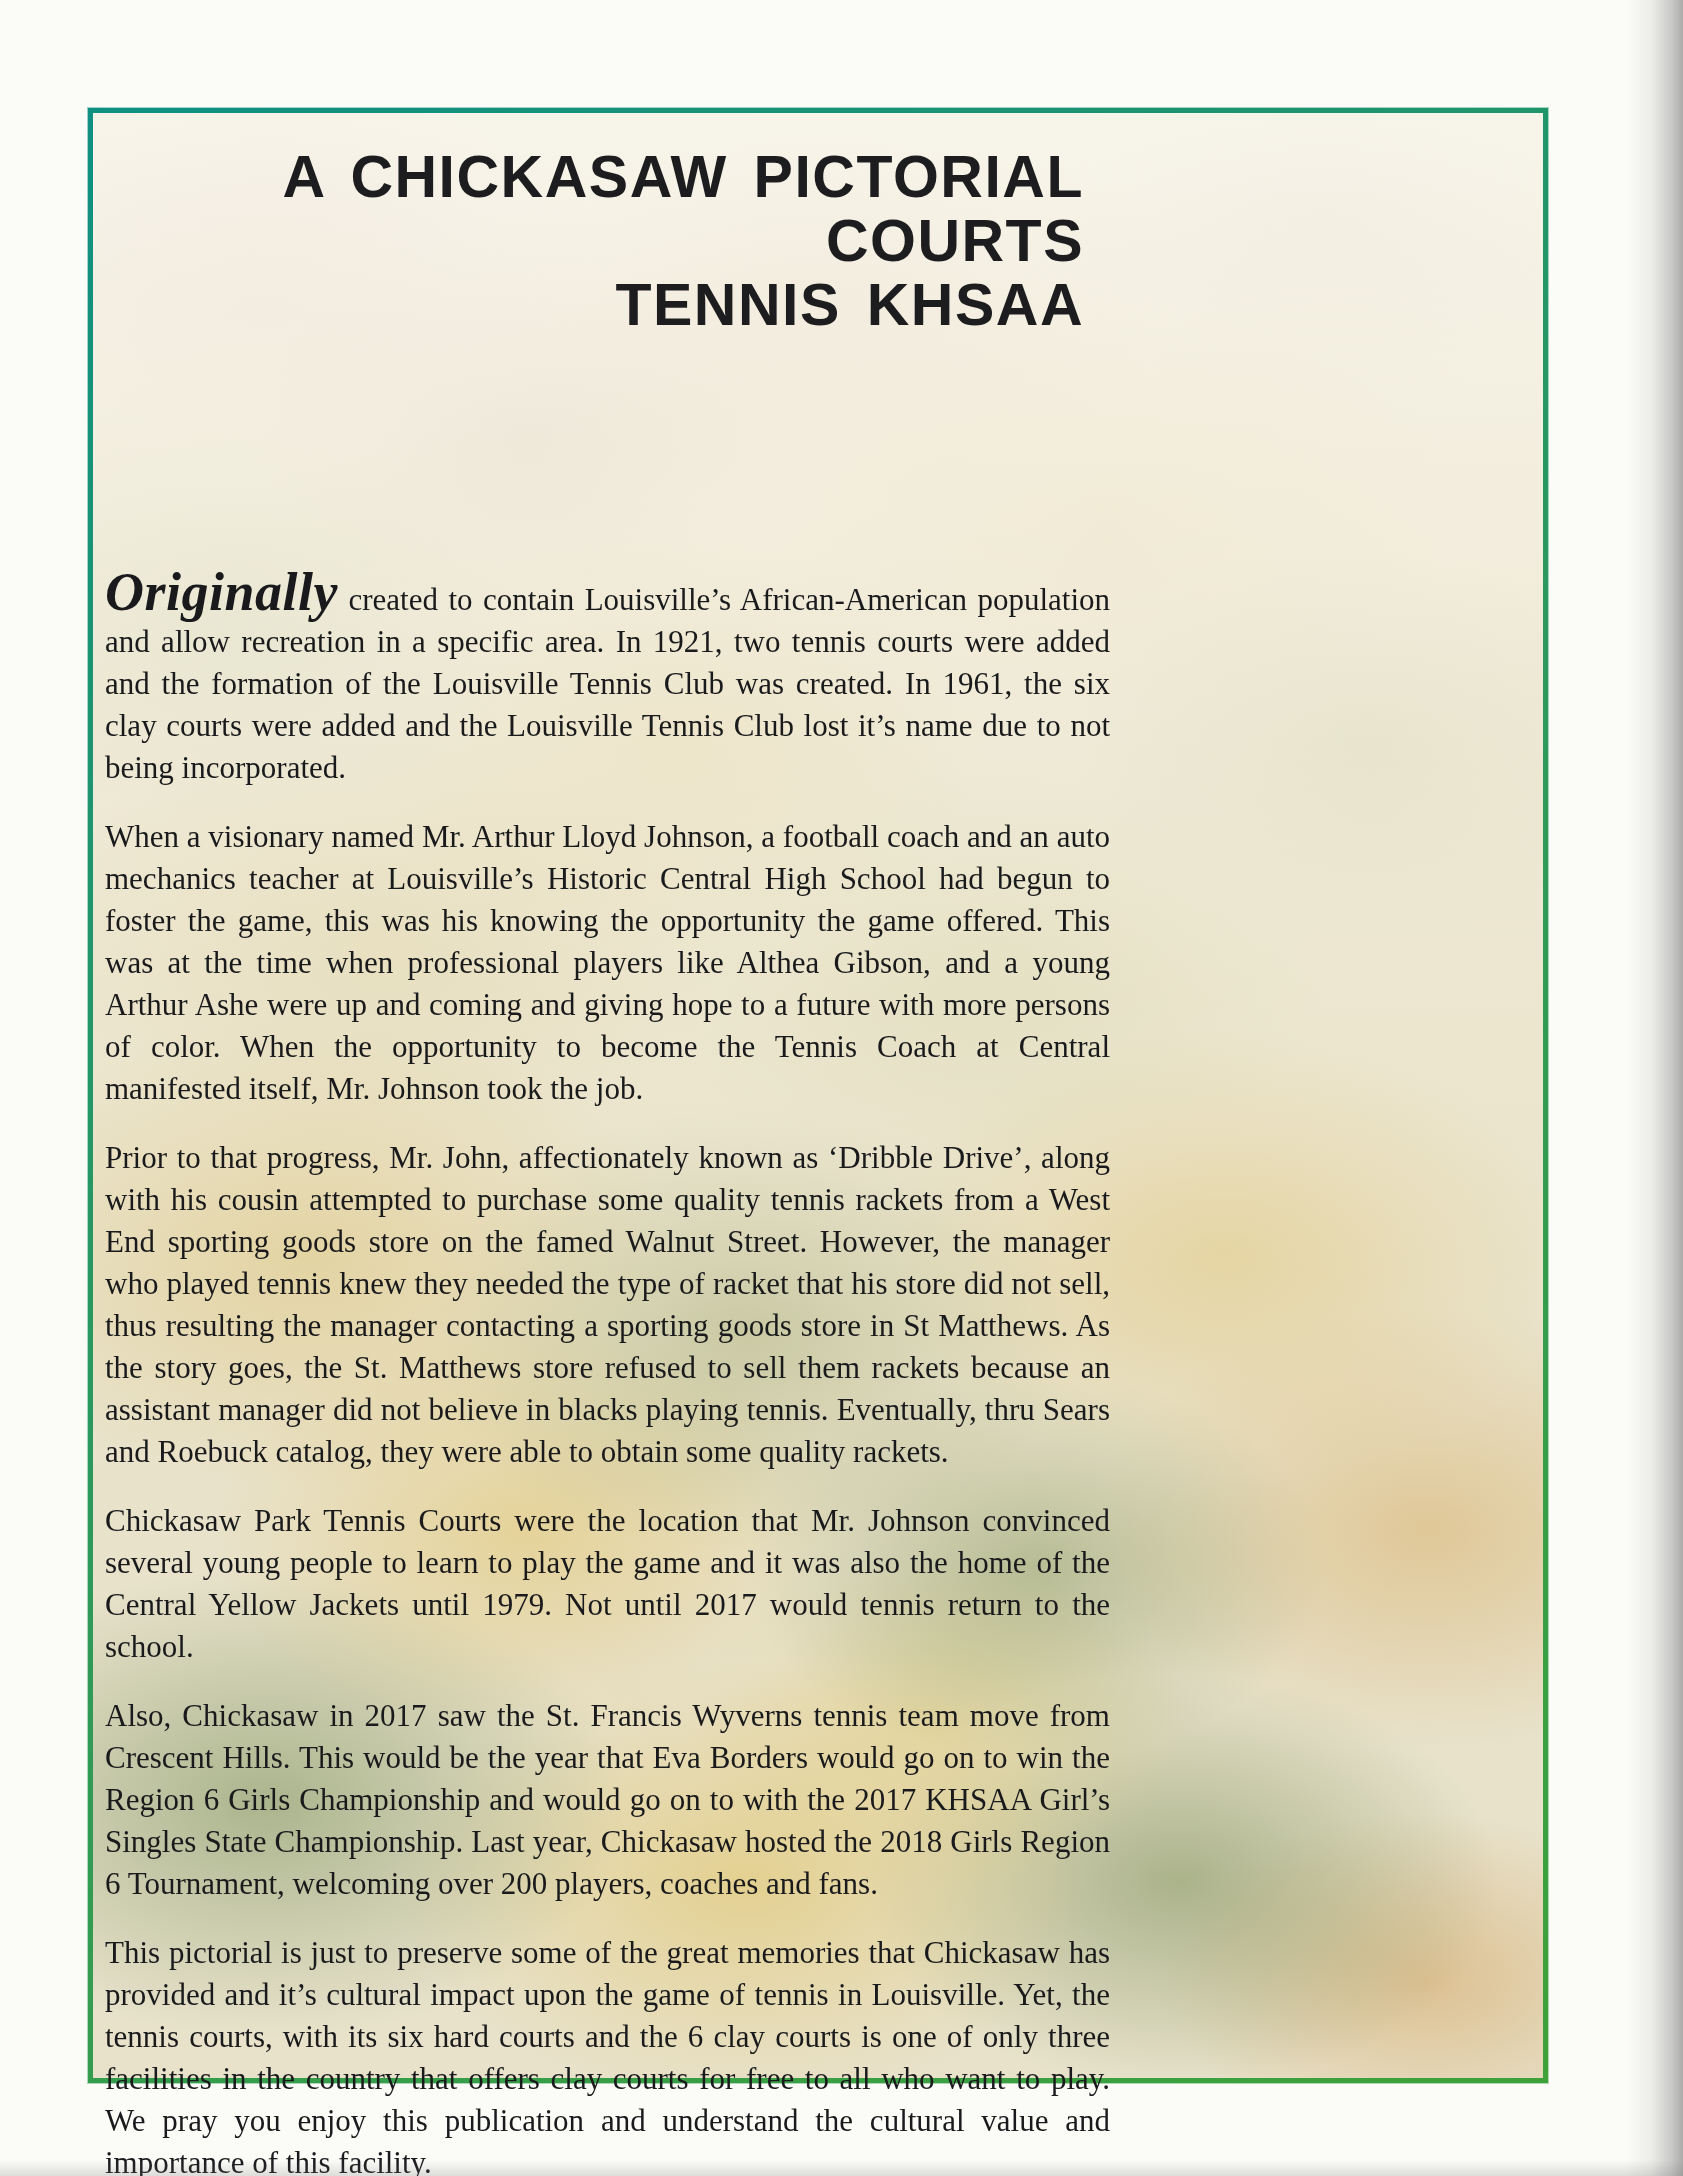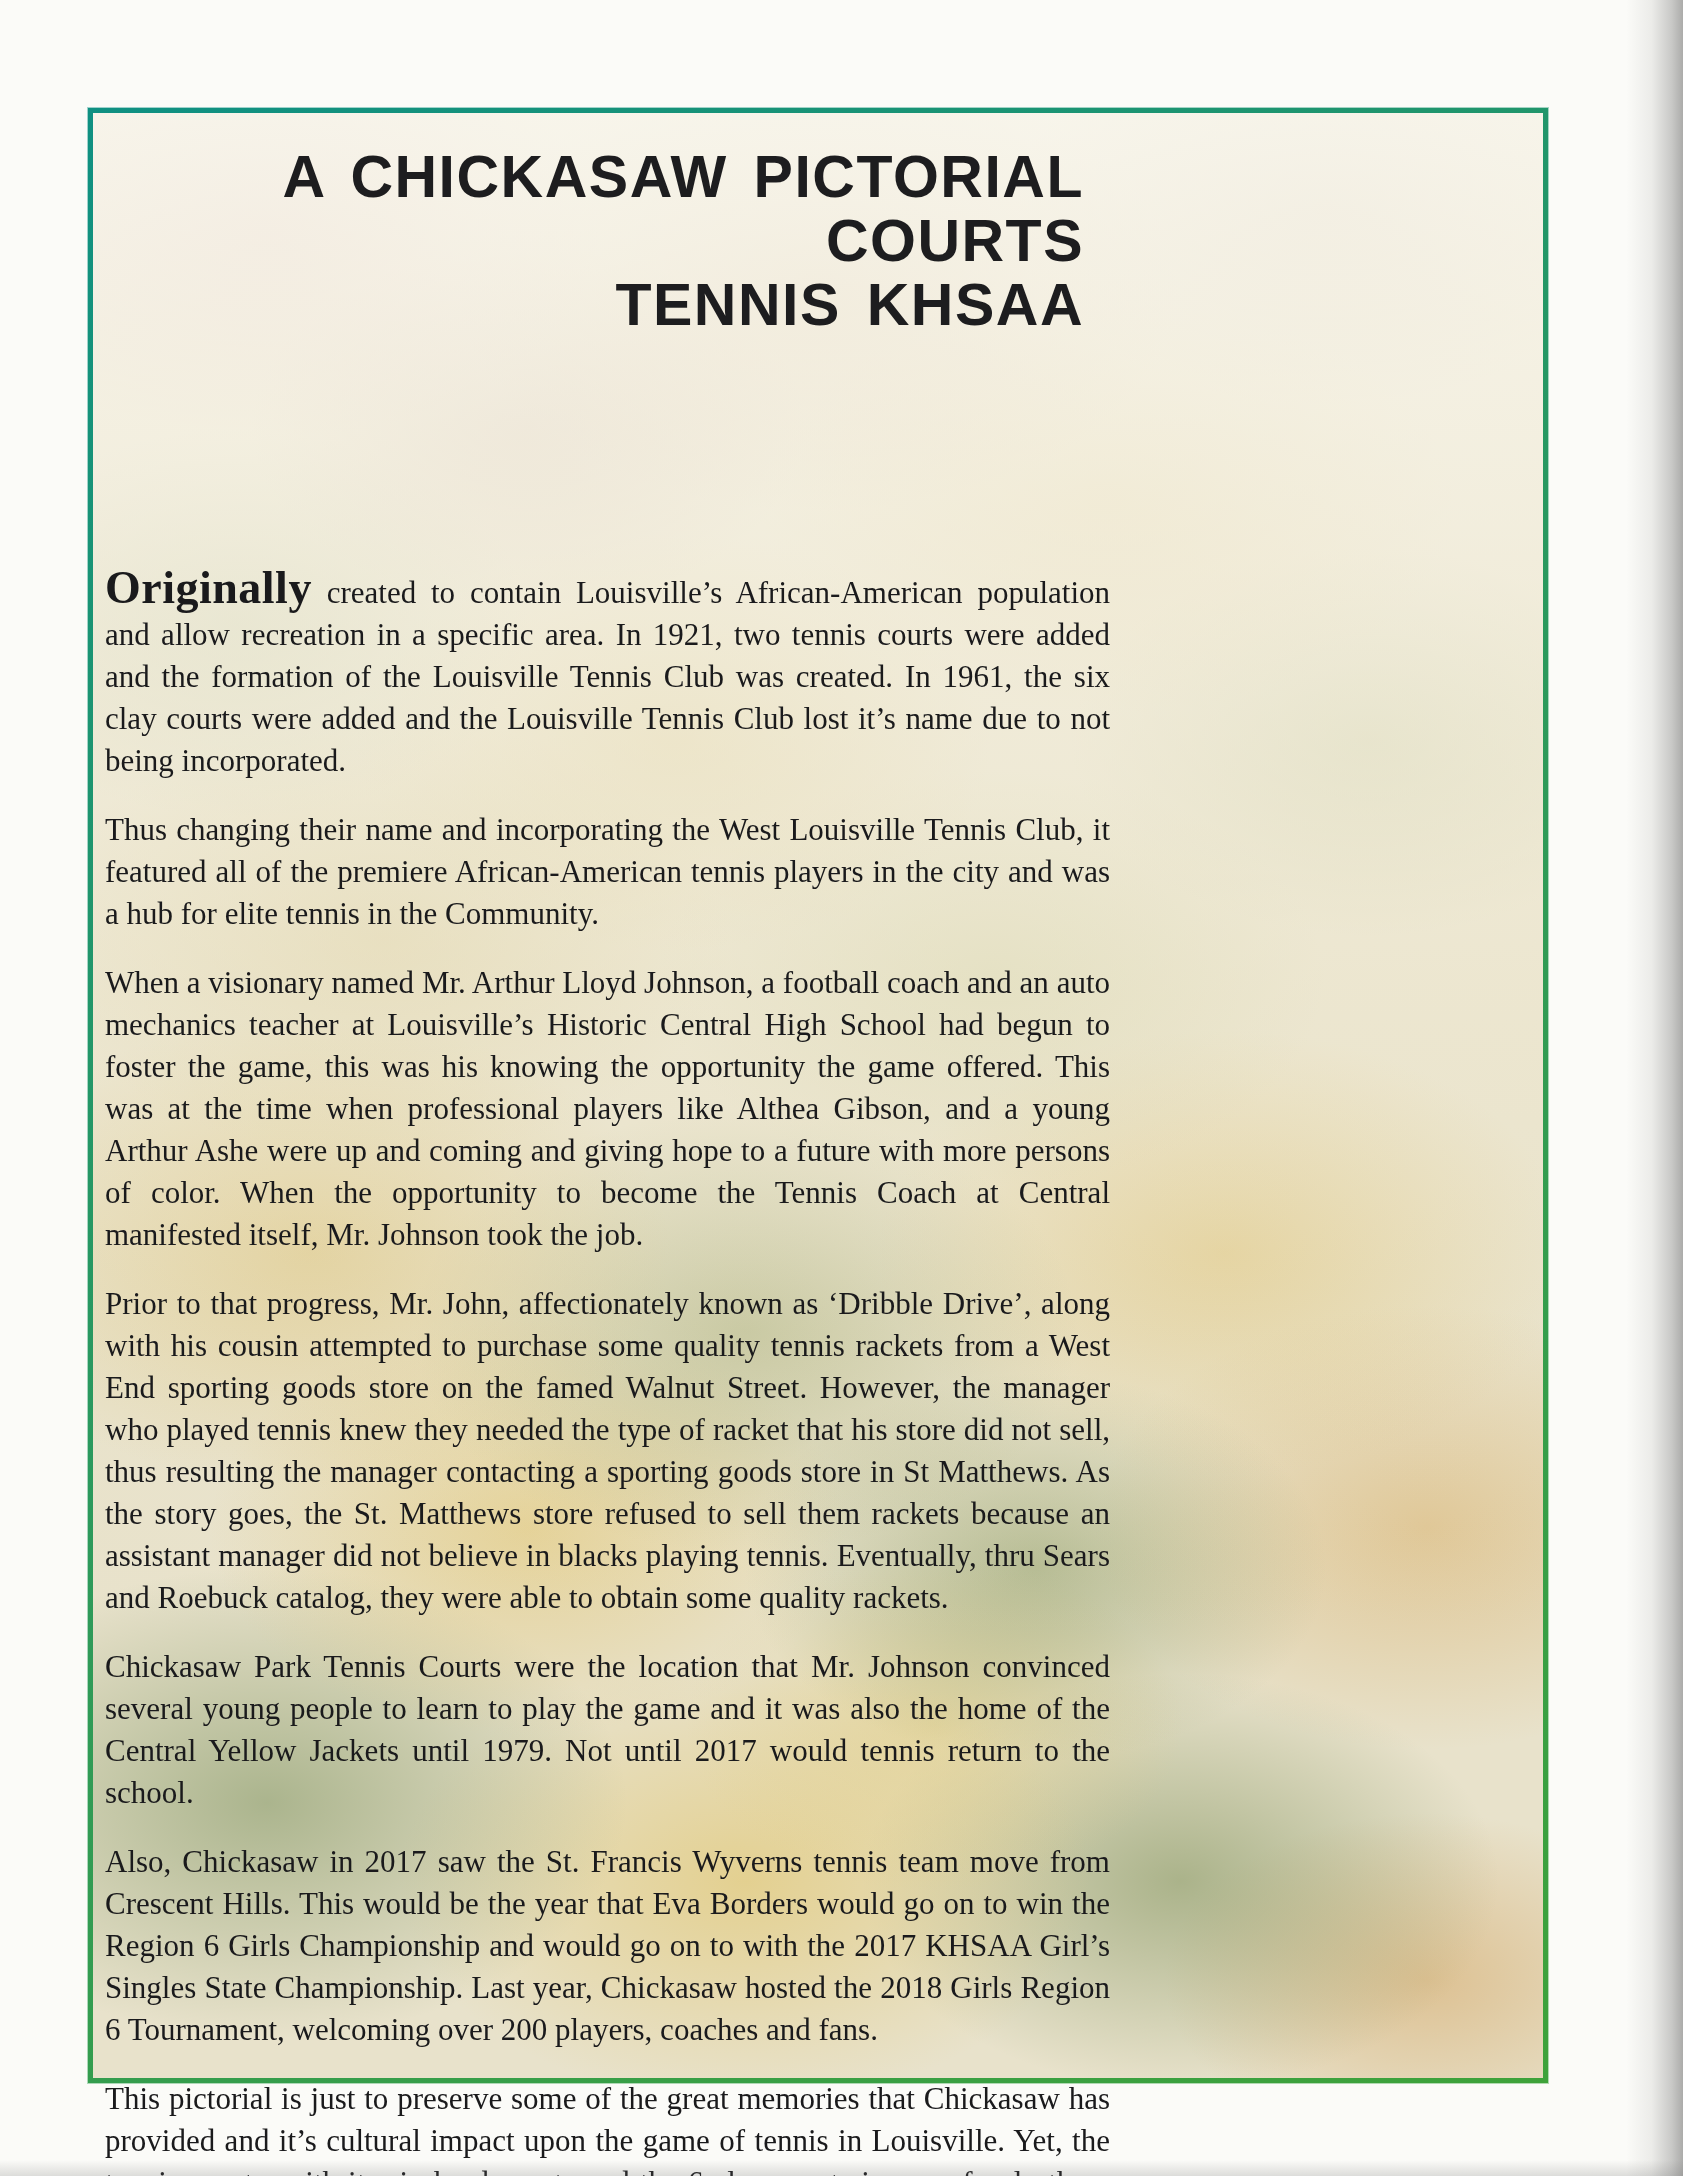--- a/index.html
+++ b/index.html
@@ -103,21 +103,22 @@
     font-size: 31px;
     line-height: 42px;
     text-align: justify;
     color: var(--color-body_text, #1a1a1c);
   }
   .bodytext p { margin: 0 0 27px 0; }
   .bodytext p:last-child { margin-bottom: 0; }
 
   .lead {
     font-weight: bold;
-    font-size: 46px;
+    font-style: italic;
+    font-size: 54px;
     line-height: 1;
     letter-spacing: 0.5px;
   }
 </style>
 </head>
 <body>
 
 <div class="page">
 
   <div class="frame">
@@ -125,21 +126,20 @@
       <div class="content">
 
         <header class="title">
           <div class="title-line">A CHICKASAW PICTORIAL</div>
           <div class="title-line">COURTS</div>
           <div class="title-line">TENNIS KHSAA</div>
         </header>
 
         <main class="bodytext">
           <p class="para"><span class="lead">Originally</span><span> created to contain Louisville’s African-American population and allow recreation in a specific area.  In 1921, two tennis courts were added and the formation of the Louisville Tennis Club was created.  In 1961, the six clay courts were added and the Louisville Tennis Club lost it’s name due to not being incorporated.</span></p>
-          <p class="para">Thus changing their name and incorporating the West Louisville Tennis Club, it featured all of the premiere African-American tennis players in the city and was a hub for elite tennis in the Community.</p>
           <p class="para">When a visionary named Mr. Arthur Lloyd Johnson, a football coach and an auto mechanics teacher at Louisville’s Historic Central High School had begun to foster the game, this was his knowing the opportunity the game offered.  This was at the time when professional players like Althea Gibson, and a young Arthur Ashe  were up and coming and giving hope to a future with more persons of color.  When the opportunity to become the Tennis Coach at Central manifested itself, Mr. Johnson took the job.</p>
           <p class="para">Prior to that progress, Mr. John, affectionately known as ‘Dribble Drive’, along with his cousin attempted to purchase some quality tennis rackets from a West End sporting goods store on the famed Walnut Street.  However, the manager who played tennis knew they needed the type of racket that his store did not sell, thus resulting the manager contacting a sporting goods store in St Matthews.  As the story goes, the St. Matthews store refused to sell them rackets because an assistant manager did not believe in  blacks playing tennis.  Eventually, thru Sears and Roebuck catalog, they were able to obtain some quality rackets.</p>
           <p class="para">Chickasaw Park Tennis Courts were the location that Mr. Johnson convinced several young people to learn to play the game and it was also the home of the Central Yellow Jackets until 1979.  Not until 2017 would tennis return to the school.</p>
           <p class="para">Also, Chickasaw in 2017 saw the St. Francis Wyverns tennis team move from Crescent Hills.  This would be the year that Eva Borders would go on to win the Region 6 Girls Championship and would go on to with the 2017 KHSAA Girl’s Singles State Championship.  Last year, Chickasaw hosted the 2018 Girls Region 6 Tournament, welcoming over 200 players, coaches and fans.</p>
           <p class="para">This pictorial is just to preserve some of the great memories that Chickasaw has provided and it’s cultural impact upon the game of tennis in Louisville.  Yet, the tennis courts, with its six hard courts and the 6 clay courts is one of only three facilities in the country that offers clay courts for free to all who want to play.  We pray you enjoy this publication and understand the cultural value and importance of this facility.</p>
         </main>
 
       </div>
     </div>
   </div>

